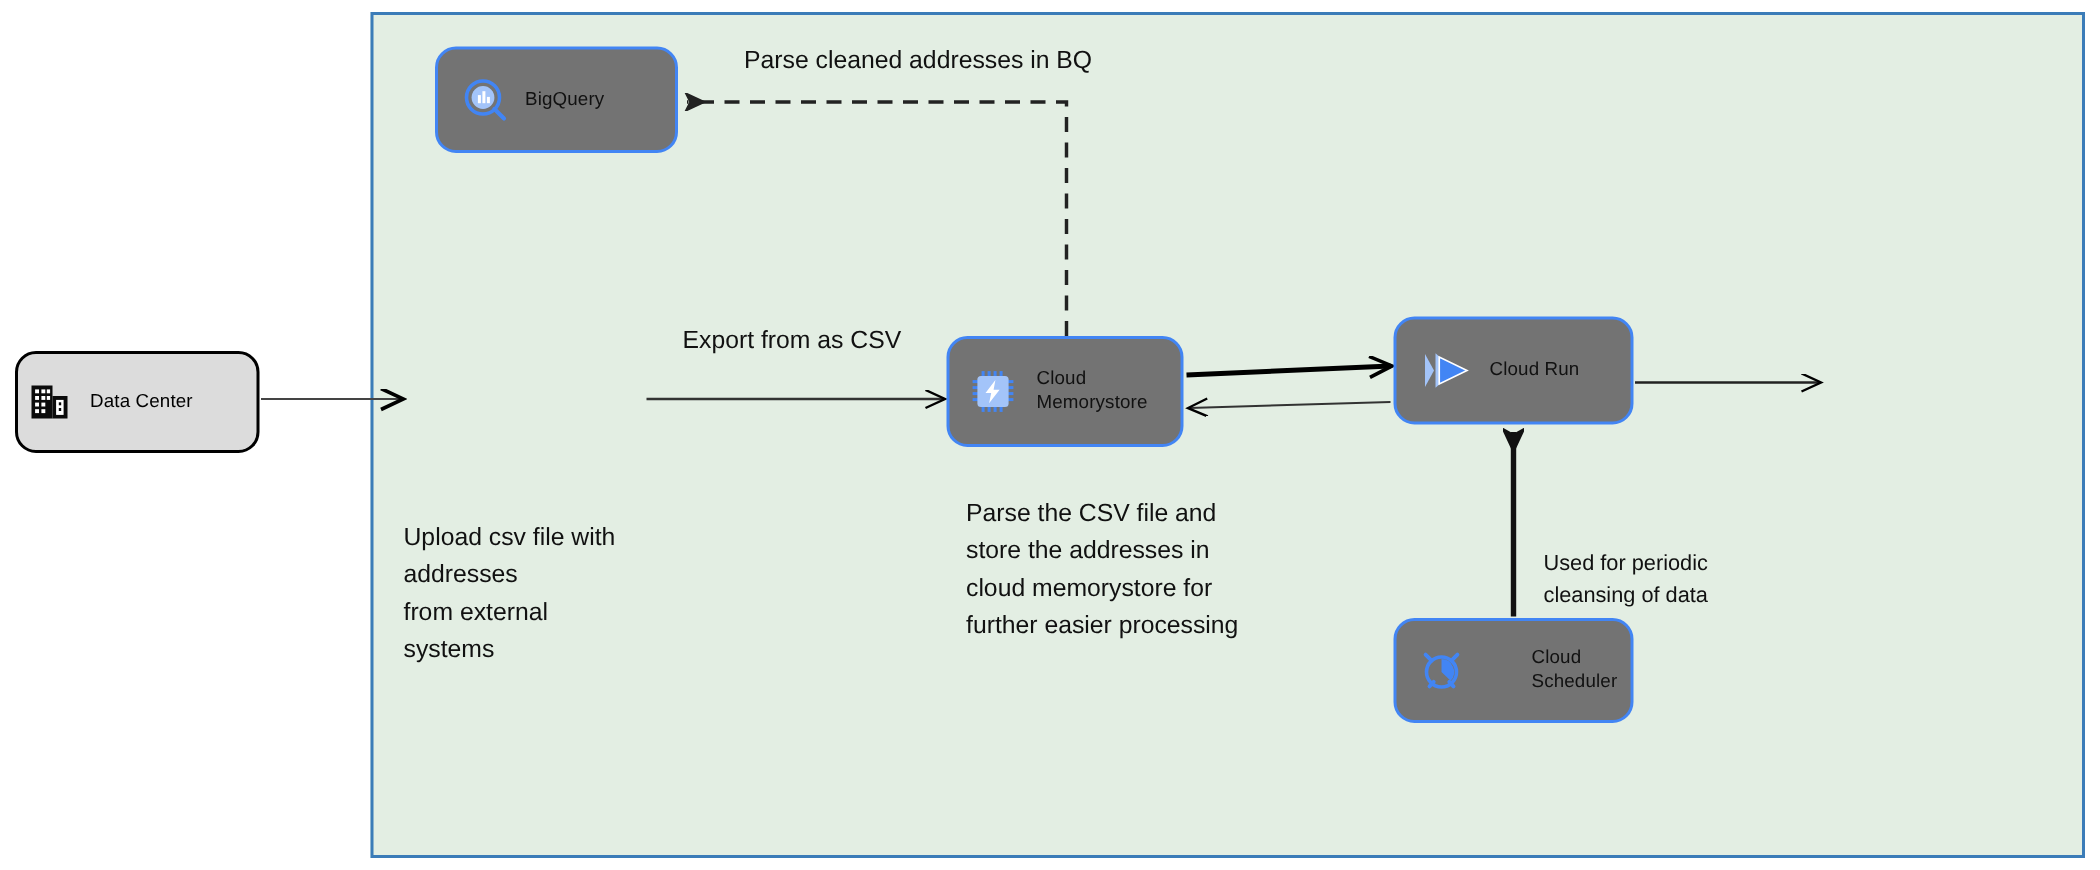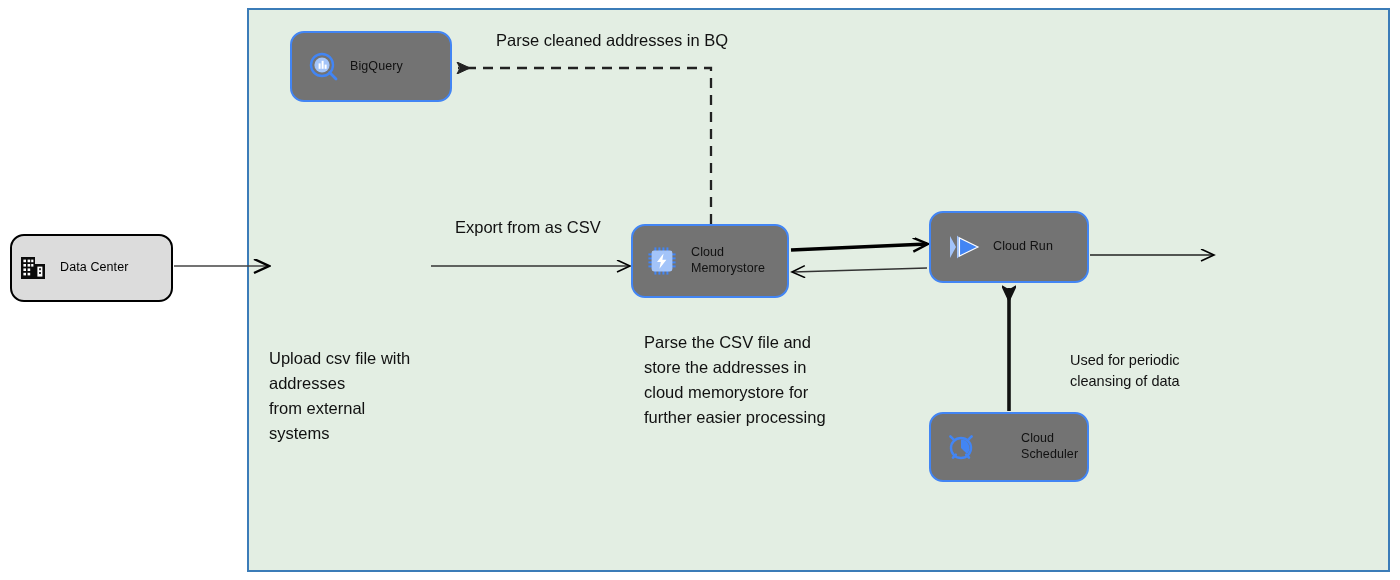--- a/index.html
+++ b/index.html
@@ -107,21 +107,21 @@
   }
 
   
   .note {
     position: absolute;
     color: #111111;
     white-space: pre-line;
   }
   #note-upload        { left: 269px;  top: 330px; width: 250px; font-size: 16.5px; line-height: 25px; margin-top: 16px; }
   #note-parse         { left: 644px;  top: 330px; width: 250px; font-size: 16.5px; line-height: 25px; }
-  #note-scheduler-use { left: 1029px; top: 350px; width: 185px; font-size: 14.5px; line-height: 21px; margin-left: 41px; }
+  #note-scheduler-use { left: 1029px; top: 366px; width: 185px; font-size: 14.5px; line-height: 21px; }
 
   .edge-label {
     position: absolute;
     color: #111111;
     white-space: nowrap;
   }
   #label-store-bq  { left: 496px; top: 31px;  font-size: 16.5px; }
   #label-export-csv{ left: 455px; top: 218px; font-size: 16.5px; }
 </style>
 </head>

